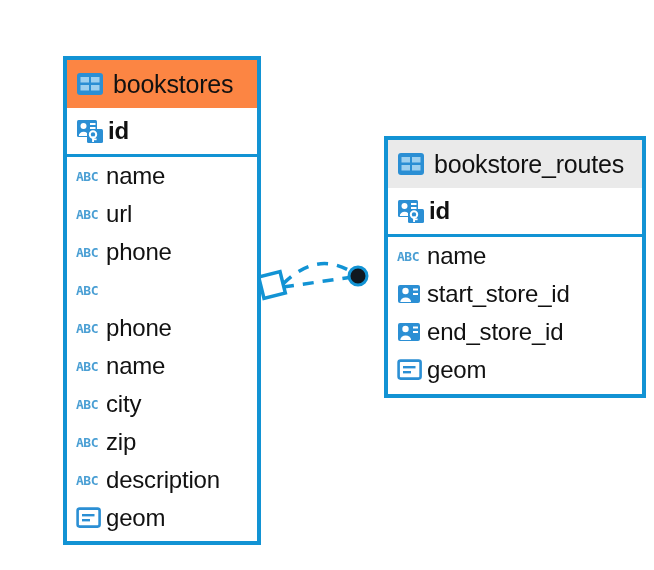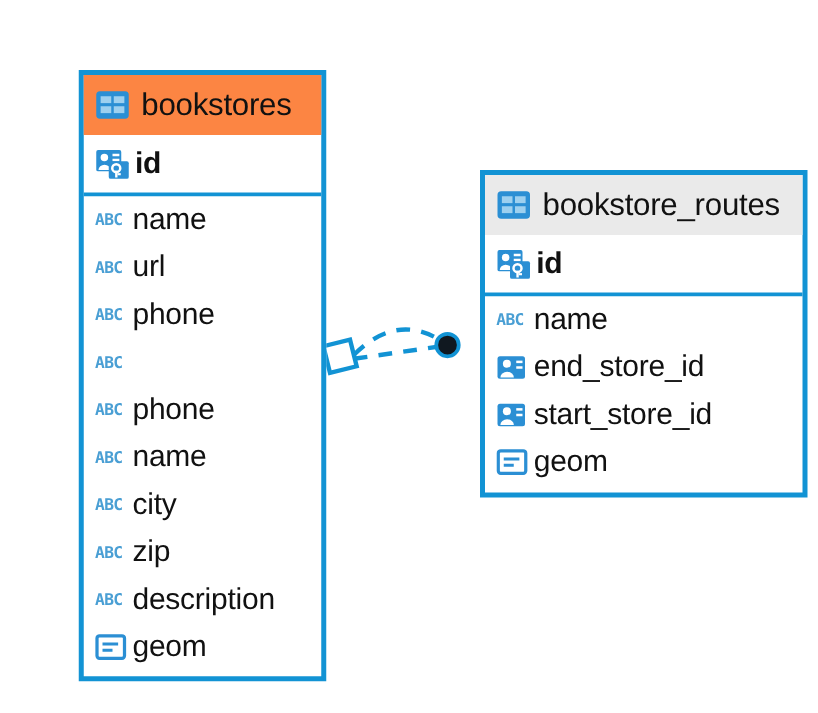--- a/index.html
+++ b/index.html
@@ -285,34 +285,34 @@
       <div class="field-row">
         <span class="icn">
           <svg width="26" height="22" viewBox="0 0 26 22" xmlns="http://www.w3.org/2000/svg">
             <rect x="1" y="2" width="22" height="18" rx="2" fill="#2b8fd4"></rect>
             <circle cx="8.5" cy="8" r="3.2" fill="#ffffff"></circle>
             <path d="M 3.3 19 a 5.4 4.6 0 0 1 10.8 0 z" fill="#ffffff"></path>
             <rect x="16" y="5.5" width="5" height="2" fill="#ffffff"></rect>
             <rect x="16" y="10" width="5" height="2" fill="#ffffff"></rect>
           </svg>
         </span>
-        <span class="field-label">end_store_id</span>
+        <span class="field-label">start_store_id</span>
       </div>
 
       <div class="field-row">
         <span class="icn">
           <svg width="26" height="22" viewBox="0 0 26 22" xmlns="http://www.w3.org/2000/svg">
             <rect x="1" y="2" width="22" height="18" rx="2" fill="#2b8fd4"></rect>
             <circle cx="8.5" cy="8" r="3.2" fill="#ffffff"></circle>
             <path d="M 3.3 19 a 5.4 4.6 0 0 1 10.8 0 z" fill="#ffffff"></path>
             <rect x="16" y="5.5" width="5" height="2" fill="#ffffff"></rect>
             <rect x="16" y="10" width="5" height="2" fill="#ffffff"></rect>
           </svg>
         </span>
-        <span class="field-label">start_store_id</span>
+        <span class="field-label">end_store_id</span>
       </div>
 
       <div class="field-row">
         <span class="icn">
           <svg width="26" height="22" viewBox="0 0 26 22" xmlns="http://www.w3.org/2000/svg">
             <rect x="1.6" y="1.6" width="22" height="18" rx="2" fill="#ffffff" stroke="#2b8fd4" stroke-width="2.6"></rect>
             <rect x="6" y="7" width="12.5" height="2.4" fill="#2b8fd4"></rect>
             <rect x="6" y="12" width="8" height="2.4" fill="#2b8fd4"></rect>
           </svg>
         </span>

